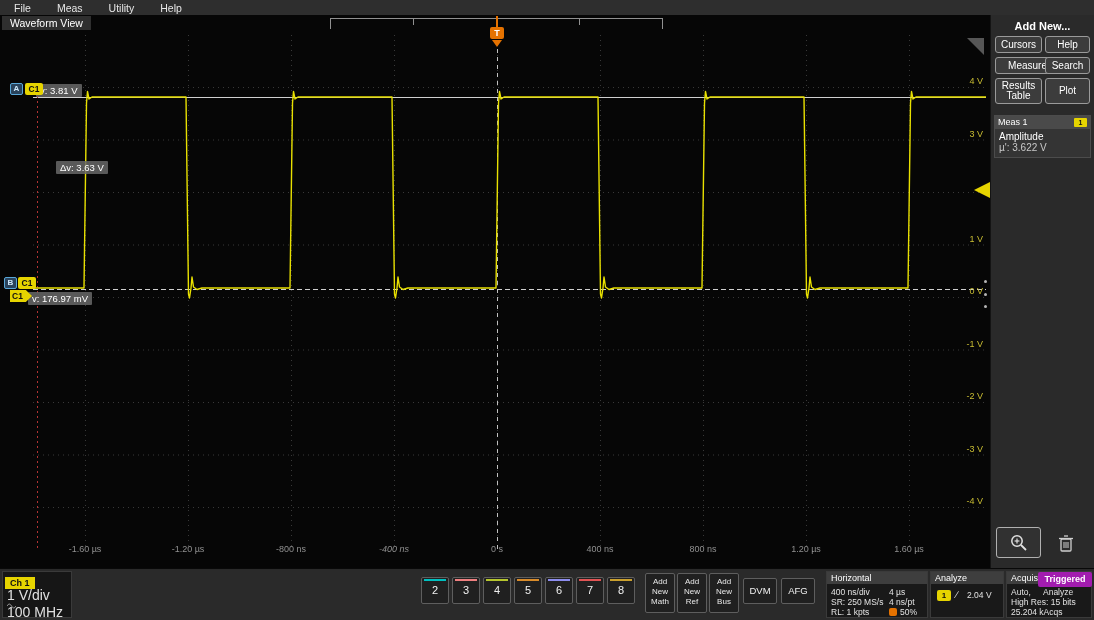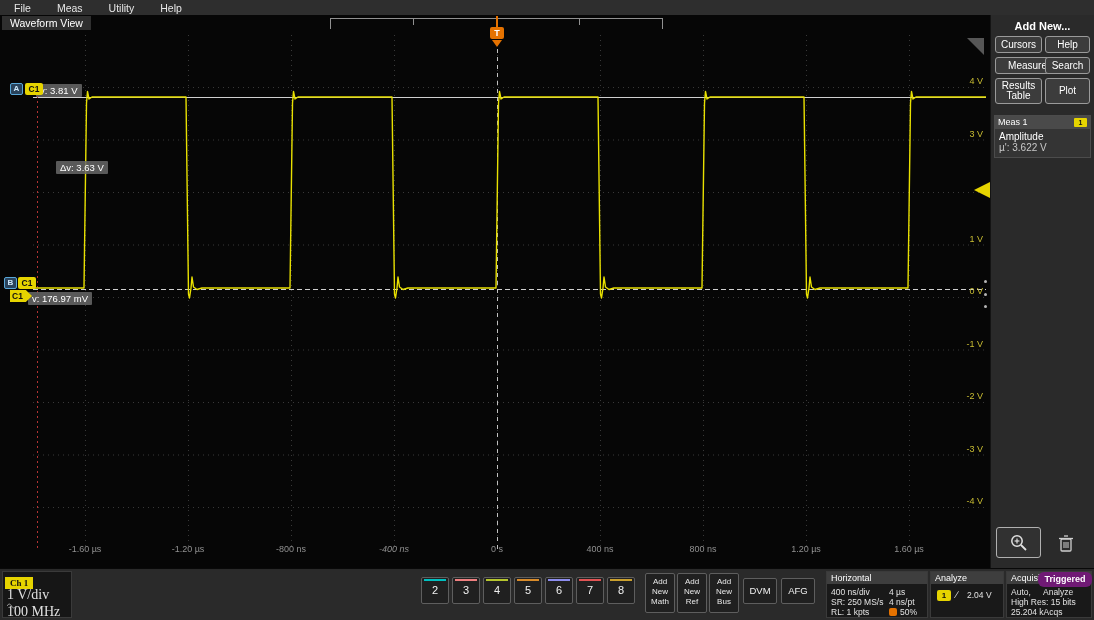--- a/index.html
+++ b/index.html
@@ -62,21 +62,21 @@
   .meas-val  { color:#c8c8c8; font-size:10px; }
 
   .zoom-btn { position:absolute; left:5px; top:512px; width:45px; height:31px; border:1px solid #b0b0b0;
               border-radius:3px; background:#313131; display:flex; align-items:center; justify-content:center; }
   .trash-btn { position:absolute; left:58px; top:514px; width:34px; height:28px;
                display:flex; align-items:center; justify-content:center; }
 
   
   .bottombar { position:absolute; left:0; top:568px; width:1094px; height:52px; background:#2a2a2a; border-top:1px solid #090909; }
 
-  .ch1-panel { position:absolute; left:2px; top:2px; width:70px; height:47px; background:#161616; border:1px solid #3a3a3a;font-family:Liberation Serif, serif; }
+  .ch1-panel { position:absolute; left:2px; top:2px; width:70px; height:47px; background:#161616; border:1px solid #3a3a3a; }
   .ch1-chip { display:inline-block; margin:2px 0 0 2px; background:#e6d400; color:#111; font-size:9px; font-weight:bold; padding:1px 5px; }
   .ch1-row { margin-left:4px; font-size:14px; color:#e0e0e0; line-height:10px; white-space:nowrap; }
   .ch1-sym { margin-left:4px; height:7px; line-height:7px; }
 
   .chn-btn { position:absolute; top:8px; width:28px; height:27px; background:#202020; border:1px solid #5e5e5e;
              border-radius:2px; color:#f0f0f0; font-size:11px; text-align:center; line-height:25px; }
   .chn-stripe { position:absolute; left:2px; right:2px; top:1px; height:2px; }
 
   .add-btn { position:absolute; top:4px; width:30px; height:40px; background:#202020; border:1px solid #5e5e5e;
              border-radius:2px; color:#e8e8e8; font-size:8px; text-align:center; padding-top:3px; line-height:10px; }
@@ -310,15 +310,15 @@
     </div>
 
     <div class="bb-panel" style="left:1006px;width:86px;">
       <div class="bb-hdr">Acquisition</div>
       <span class="bb-row" style="left:4px;top:15px;">Auto,</span>
       <span class="bb-row" style="left:36px;top:15px;">Analyze</span>
       <span class="bb-row" style="left:4px;top:25px;">High Res: 15 bits</span>
       <span class="bb-row" style="left:4px;top:35px;">25.204 kAcqs</span>
     </div>
 
-    <div class="triggered" style="background: #701a75; border-radius: 6px;">Triggered</div>
+    <div class="triggered" style="background: #a21caf;">Triggered</div>
   </div>
 </div>
 
 </body></html>

